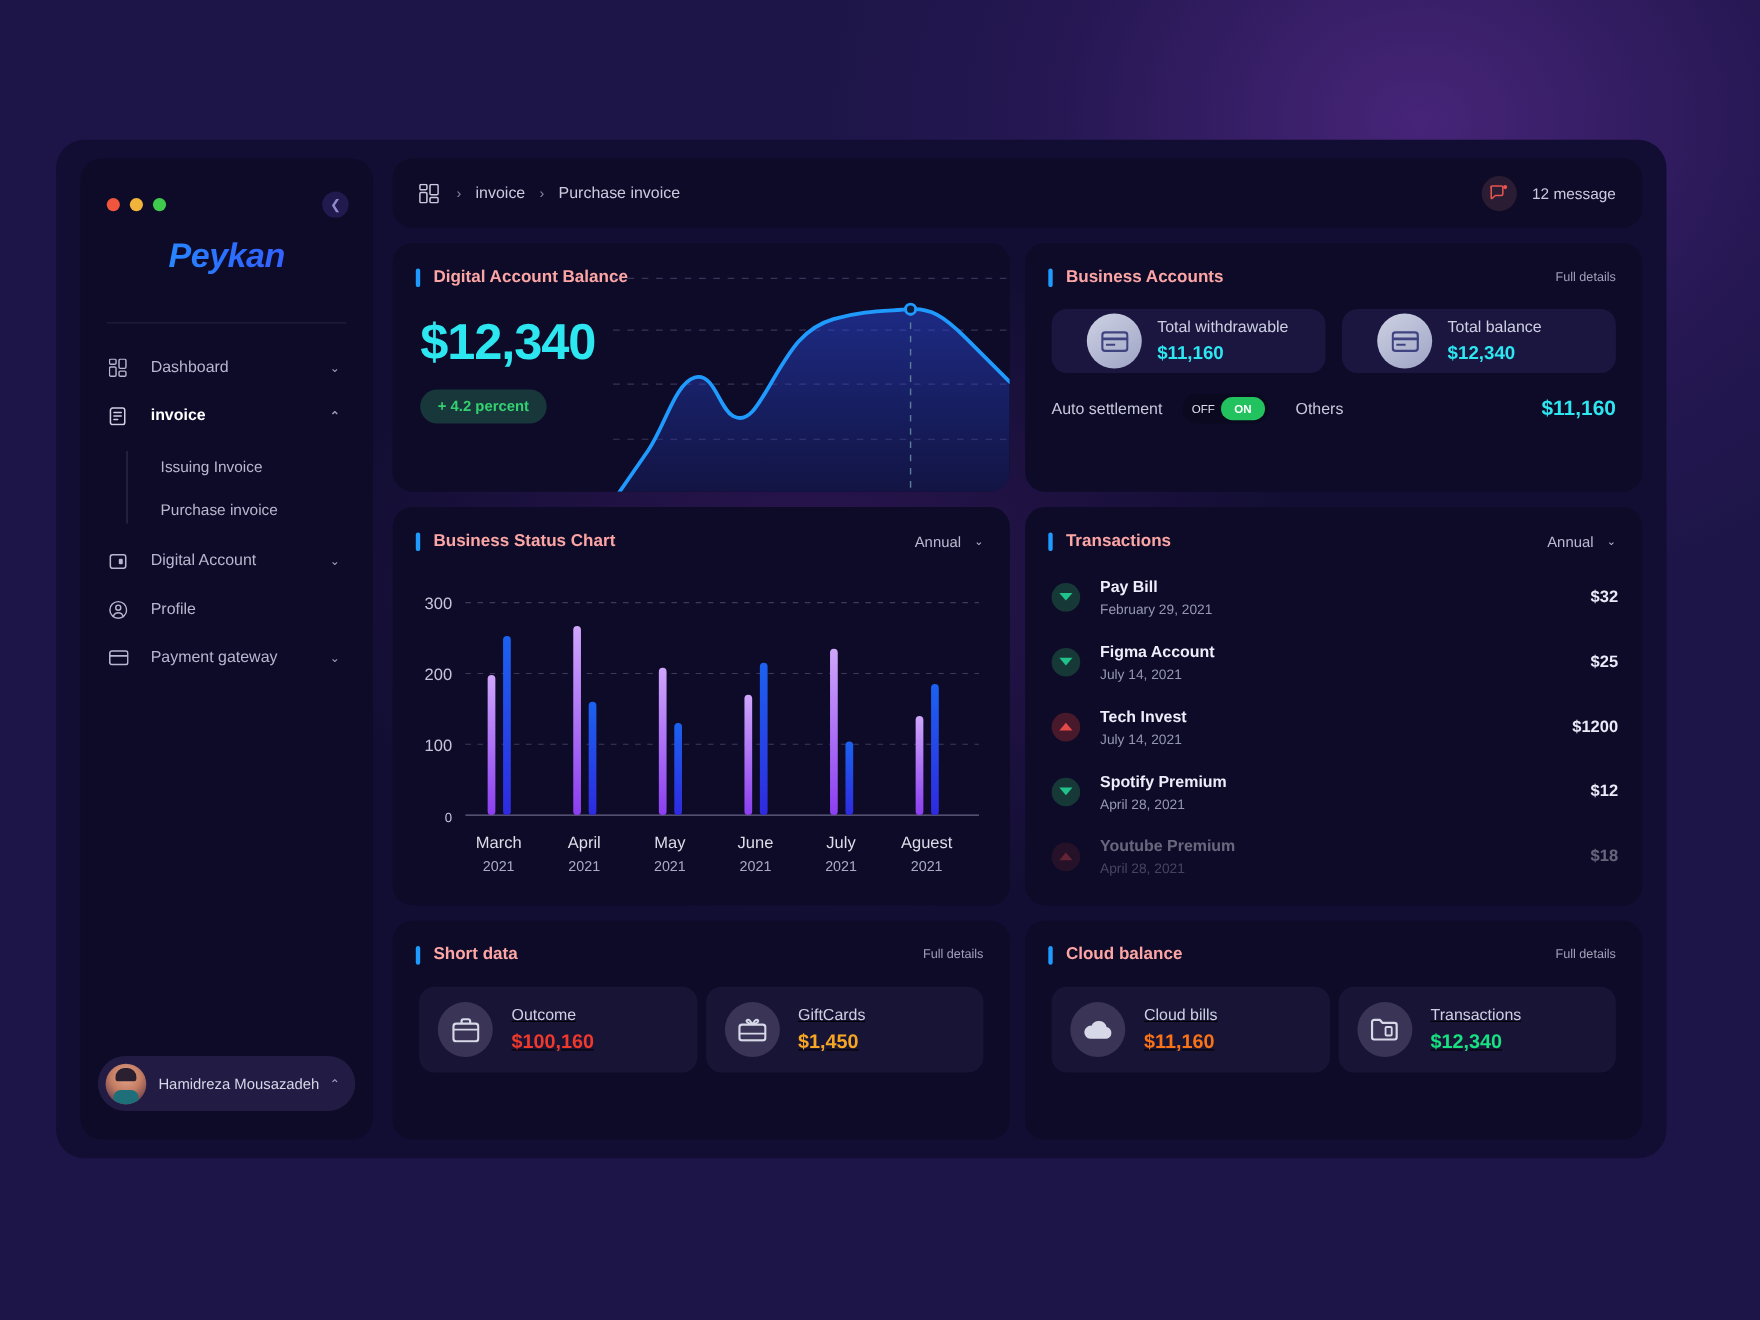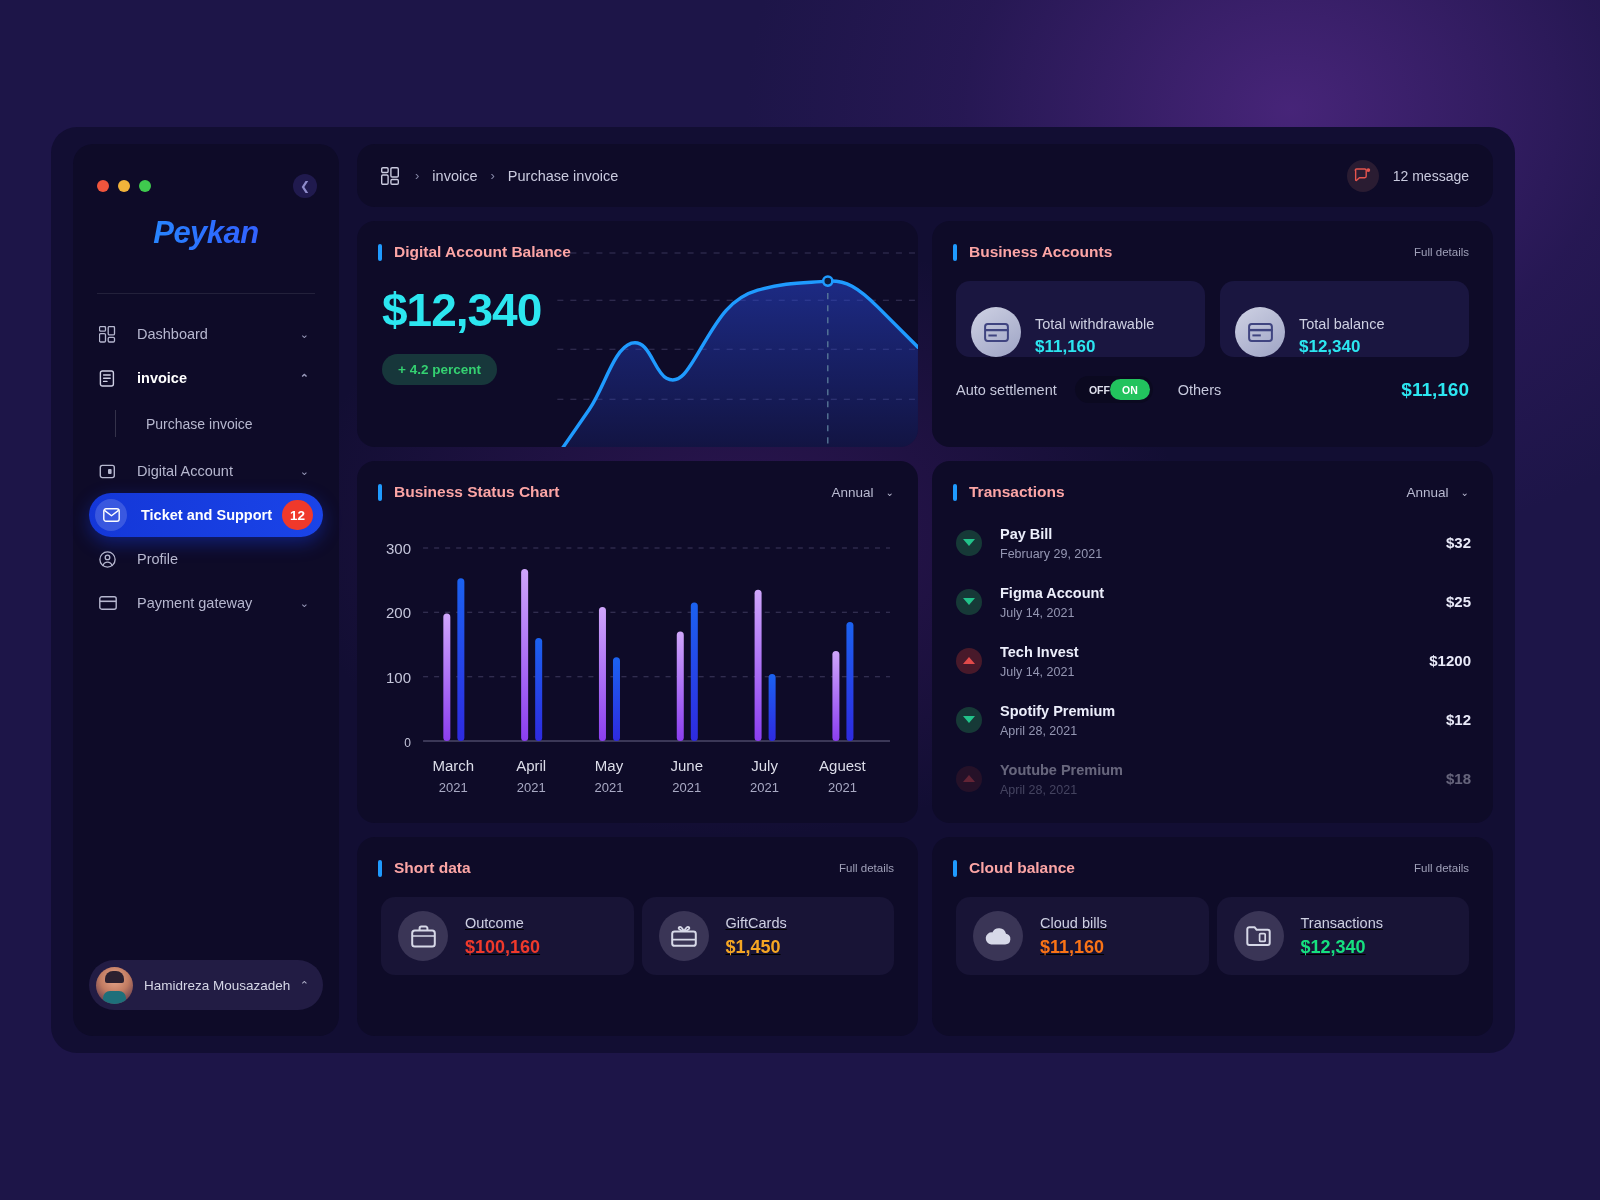--- a/index.html
+++ b/index.html
@@ -233,24 +233,24 @@
     background: rgba(37,122,88,0.40);
     color: #34d171; font-size: 13.5px; font-weight: 700;
     padding: 8px 16px; border-radius: 16px;
     position: relative; z-index: 4;
   }
   .line-chart { position: absolute; inset: 0; z-index: 2; }
 
   
   .acct-row { display: flex; gap: 15px; padding: 20px 24px 0 24px; position: relative; z-index: 4;}
   .acct-tile {
-    flex: 1 1 0; height: 76px; border-radius: 14px;
+    flex: 1 1 0; height: 58px; border-radius: 14px;
     background: #1a1640;
-    display: flex; align-items: flex-end;
-    padding: 0 15px; gap: 14px;
+    display: flex; align-items: center;
+    padding: 0 32px; gap: 14px;
   }
   .acct-ico {
     width: 50px; height: 50px; border-radius: 50%;
     background: linear-gradient(145deg,#cfd2e4 0%, #9da3c4 100%);
     display: flex; align-items: center; justify-content: center;
     flex: 0 0 50px;
   }
   .acct-label { color: #ced0e2; font-size: 14.5px; }
   .acct-value { color: #2ce6f0; font-size: 17px; font-weight: 700; margin-top: 4px; }
   .acct-bottom {
@@ -259,21 +259,21 @@
     position: relative; z-index: 4;
   }
   .auto-label { color: #c6c8dc; font-size: 14.5px; }
   .toggle {
     margin-left: 18px;
     width: 78px; height: 27px; border-radius: 14px;
     background: #0b0920;
     display: flex; align-items: center;
     padding: 3px; cursor: pointer;
   }
-  .toggle .off { color: #dfe0ec; font-size: 10.5px; font-weight: 700; width: 34px; text-align: right; }
+  .toggle .off { color: #dfe0ec; font-size: 10.5px; font-weight: 400; width: 34px; text-align: center; }
   .toggle .on {
     background: #22c35e; color: #ffffff;
     font-size: 10.5px; font-weight: 700;
     border-radius: 11px; width: 42px; height: 21px;
     display: flex; align-items: center; justify-content: center;
   }
   .others-label { color: #c6c8dc; font-size: 14.5px; margin-left: 25px; }
   .others-value { color: #2ce6f0; font-size: 19px; font-weight: 700; margin-left: auto; }
 
   
@@ -362,45 +362,38 @@
             <rect x="1.4" y="1" width="13" height="15" rx="2" stroke="#cfd0e4" stroke-width="1.4"></rect>
             <path d="M4.6 5h6.6M4.6 8.2h6.6M4.6 11.4h3.4" stroke="#cfd0e4" stroke-width="1.4" stroke-linecap="round"></path>
           </svg>
         </span>
         <span class="lbl">invoice</span>
         <span class="chev">⌃</span>
       </div>
 
       <div class="subnav">
         <div class="subnav-item">
+          <span>Issuing Invoice</span>
+        </div>
+        <div class="subnav-item">
           <span>Purchase invoice</span>
         </div>
       </div>
 
       <div class="nav-item">
         <span class="ico">
           <svg width="17" height="17" viewBox="0 0 17 17" fill="none">
             <rect x="1.3" y="2.4" width="14" height="12.2" rx="2" stroke="#b6b7cf" stroke-width="1.4"></rect>
             <rect x="9" y="6" width="3.6" height="5" rx="1" fill="#b6b7cf"></rect>
           </svg>
         </span>
         <span class="lbl">Digital Account</span>
         <span class="chev">⌄</span>
       </div>
 
-      <div class="nav-item active">
-        <span class="ico">
-          <svg width="17" height="14" viewBox="0 0 17 14" fill="none">
-            <rect x="0.8" y="0.8" width="15.4" height="12.4" rx="2.2" stroke="#ffffff" stroke-width="1.4"></rect>
-            <path d="M1.8 2.6 8.5 7.7l6.7-5.1" stroke="#ffffff" stroke-width="1.4" stroke-linecap="round" stroke-linejoin="round"></path>
-          </svg>
-        </span>
-        <span class="lbl">Ticket and Support</span>
-        <span class="badge">12</span>
-      </div>
 
 
       <div class="nav-item">
         <span class="ico">
           <svg width="17" height="17" viewBox="0 0 17 17" fill="none">
             <circle cx="8.5" cy="8.5" r="7.6" stroke="#b6b7cf" stroke-width="1.3"></circle>
             <circle cx="8.5" cy="6.4" r="2.3" stroke="#b6b7cf" stroke-width="1.3"></circle>
             <path d="M3.8 14.6c.9-2.3 2.7-3.5 4.7-3.5s3.8 1.2 4.7 3.5" stroke="#b6b7cf" stroke-width="1.3" stroke-linecap="round"></path>
           </svg>
         </span>

